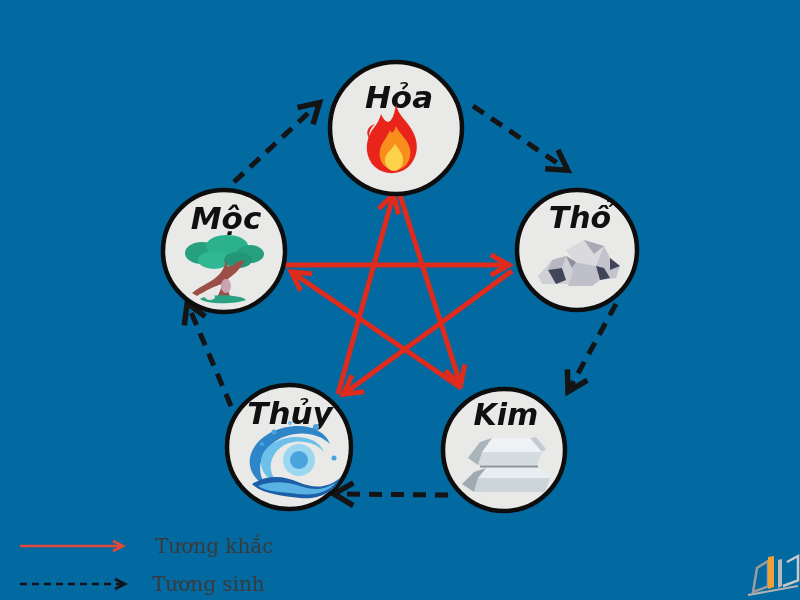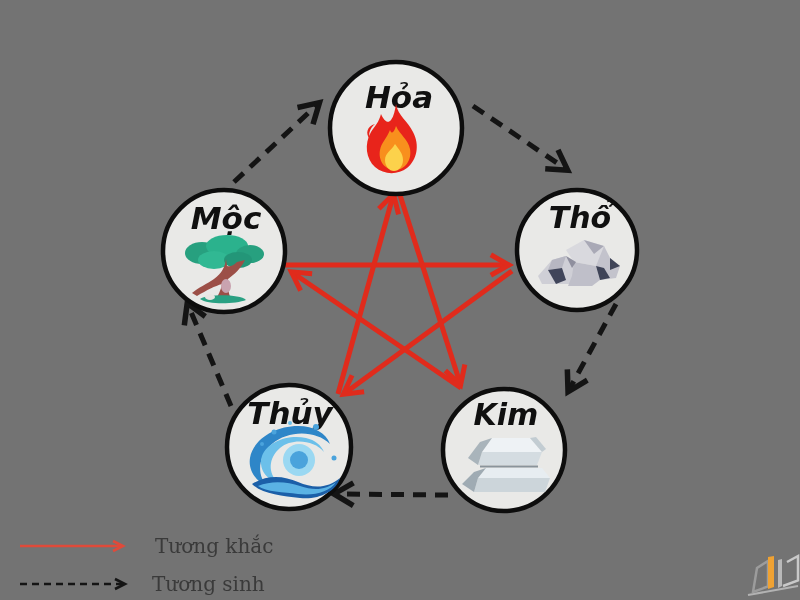--- a/index.html
+++ b/index.html
@@ -1,20 +1,20 @@
 <!DOCTYPE html>
 <html><head>
 <meta charset="utf-8">
 <style>
   html, body { margin: 0; padding: 0; background: #dedede; }
   .stage {
     position: relative;
     width: 800px;
     height: 600px;
-    background: #737373;
+    background: #0369a1;
     overflow: hidden;
     font-family: "DejaVu Sans", sans-serif;
   }
   svg text { user-select: none; }
   .node-label {
     font-family: "DejaVu Sans", sans-serif;
     font-style: italic;
     font-weight: 700;
     fill: #101010;
   }

